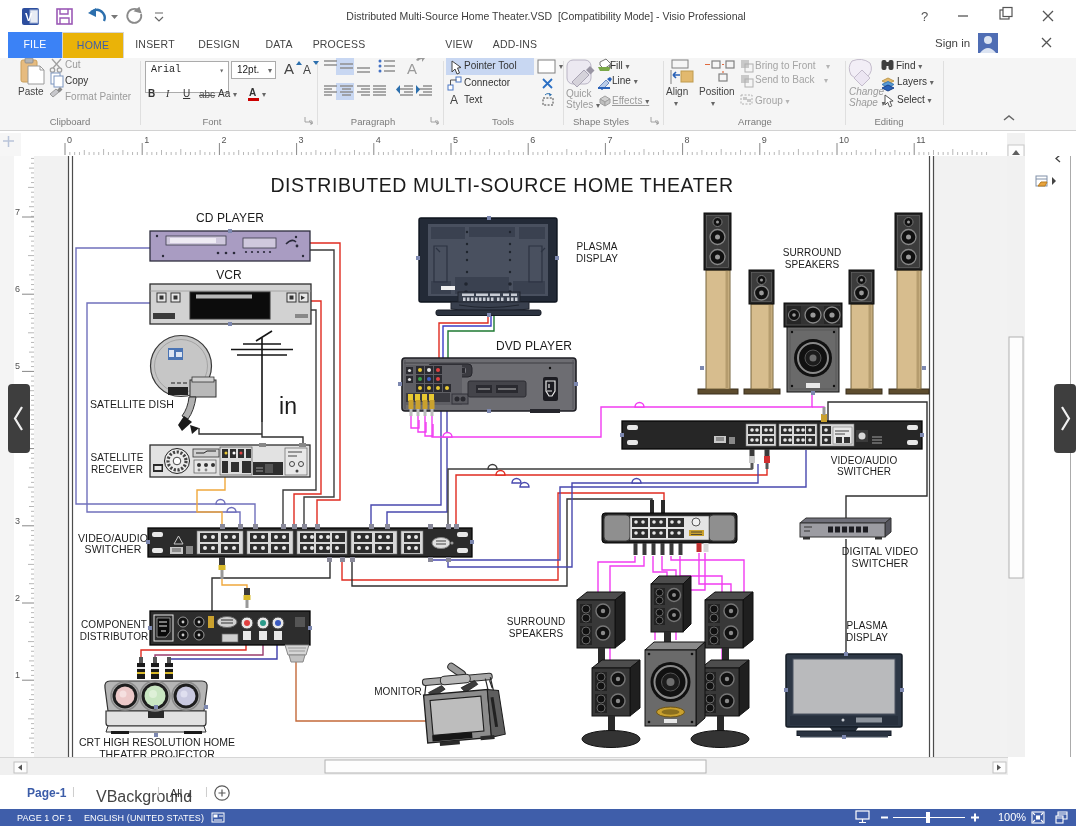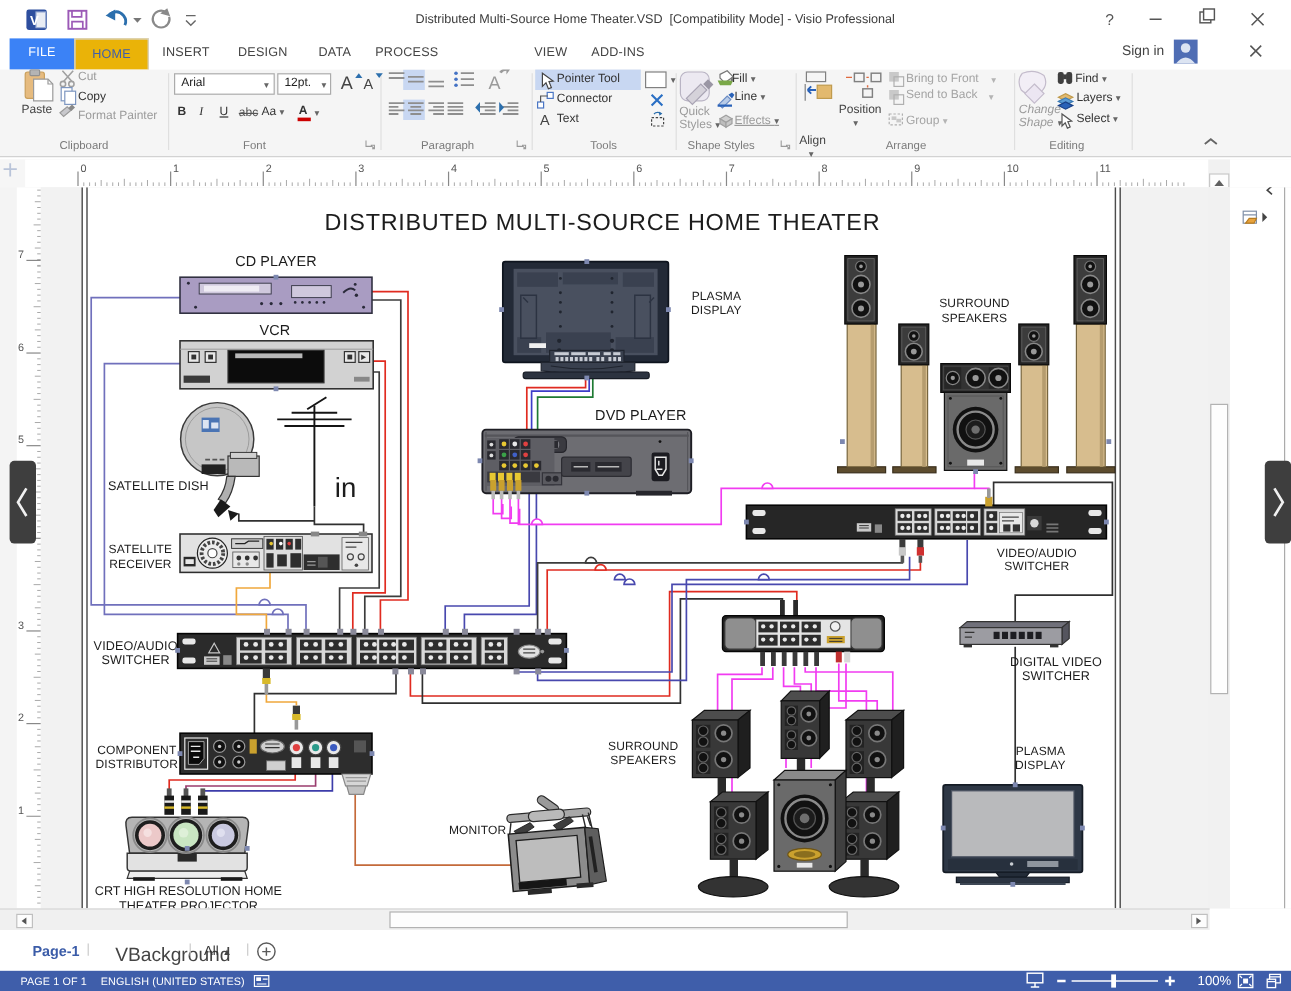--- a/index.html
+++ b/index.html
@@ -98,42 +98,42 @@
   <div class="glabel" style="left:333px;width:80px;">Paragraph</div>
   <div class="glabel" style="left:463px;width:80px;">Tools</div>
   <div class="glabel" style="left:561px;width:80px;">Shape Styles</div>
   <div class="glabel" style="left:715px;width:80px;">Arrange</div>
   <div class="glabel" style="left:849px;width:80px;">Editing</div>
 
   <div class="abs" style="left:18px;top:28px;color:#444;">Paste</div>
   <div class="abs" style="left:65px;top:1px;color:#9b9b9b;">Cut</div>
   <div class="abs" style="left:65px;top:17px;color:#333;">Copy</div>
   <div class="abs" style="left:65px;top:33px;color:#9b9b9b;">Format Painter</div>
-  <div class="combo" style="left:145px;top:3px;width:84px;height:18px;padding:2px 0 0 5px;">Arial <span style="position:absolute;right:4px;top:4px;" class="dar">▾</span></div>
+  <div class="combo" style="left:145px;top:3px;width:84px;height:32px;padding:2px 0 0 5px;font-family:Liberation Mono, monospace;">Arial <span style="position:absolute;right:4px;top:4px;" class="dar">▾</span></div>
   <div class="combo" style="left:231px;top:3px;width:45px;height:18px;padding:2px 0 0 5px;">12pt. <span style="position:absolute;right:3px;top:4px;" class="dar">▾</span></div>
   <div class="abs" style="left:148px;top:30px;font-weight:bold;color:#333;">B</div>
   <div class="abs" style="left:166px;top:30px;font-style:italic;font-family:'Liberation Serif',serif;color:#333;">I</div>
   <div class="abs" style="left:183px;top:30px;text-decoration:underline;color:#333;">U</div>
   <div class="abs" style="left:199px;top:31px;font-size:10px;text-decoration:line-through;color:#555;">abc</div>
   <div class="abs" style="left:218px;top:30px;color:#333;">Aa <span class="dar">▾</span></div>
   <div class="abs" style="left:249px;top:29px;color:#333;font-weight:bold;">A</div>
   <div class="abs" style="left:248px;top:40px;width:11px;height:3px;background:#c00;"></div>
   <div class="abs dar" style="left:262px;top:32px;">▾</div>
 
   <div class="abs hl" style="left:446px;top:0px;width:88px;height:17px;"></div>
   <div class="abs" style="left:464px;top:2px;color:#333;">Pointer Tool</div>
   <div class="abs" style="left:464px;top:19px;color:#333;">Connector</div>
   <div class="abs" style="left:464px;top:36px;color:#333;">Text</div>
 
   <div class="abs" style="left:566px;top:30px;color:#9b9b9b;">Quick<br>Styles <span class="dar">▾</span></div>
   <div class="abs" style="left:610px;top:2px;color:#333;">Fill <span class="dar">▾</span></div>
   <div class="abs" style="left:612px;top:17px;color:#333;">Line <span class="dar">▾</span></div>
   <div class="abs" style="left:612px;top:37px;color:#9b9b9b;text-decoration:underline;">Effects <span class="dar">▾</span></div>
 
-  <div class="abs" style="left:666px;top:28px;color:#444;margin-top:26px;">Align<br><span style="margin-left:8px;" class="dar">▾</span></div>
+  <div class="abs" style="left:666px;top:28px;color:#444;">Align<br><span style="margin-left:8px;" class="dar">▾</span></div>
   <div class="abs" style="left:699px;top:28px;color:#444;">Position<br><span style="margin-left:12px;" class="dar">▾</span></div>
   <div class="abs" style="left:755px;top:2px;color:#a4a4a4;">Bring to Front</div>
   <div class="abs" style="left:826px;top:4px;color:#b4b4b4;font-size:8px;">▾</div>
   <div class="abs" style="left:755px;top:16px;color:#a4a4a4;">Send to Back</div>
   <div class="abs" style="left:824px;top:18px;color:#b4b4b4;font-size:8px;">▾</div>
   <div class="abs" style="left:755px;top:37px;color:#a4a4a4;">Group <span style="color:#b4b4b4;" class="dar">▾</span></div>
 
   <div class="abs" style="left:849px;top:28px;color:#9b9b9b;font-style:italic;">Change<br>Shape <span class="dar">▾</span></div>
   <div class="abs" style="left:896px;top:2px;color:#333;">Find <span class="dar">▾</span></div>
   <div class="abs" style="left:897px;top:18px;color:#333;">Layers <span class="dar">▾</span></div>

